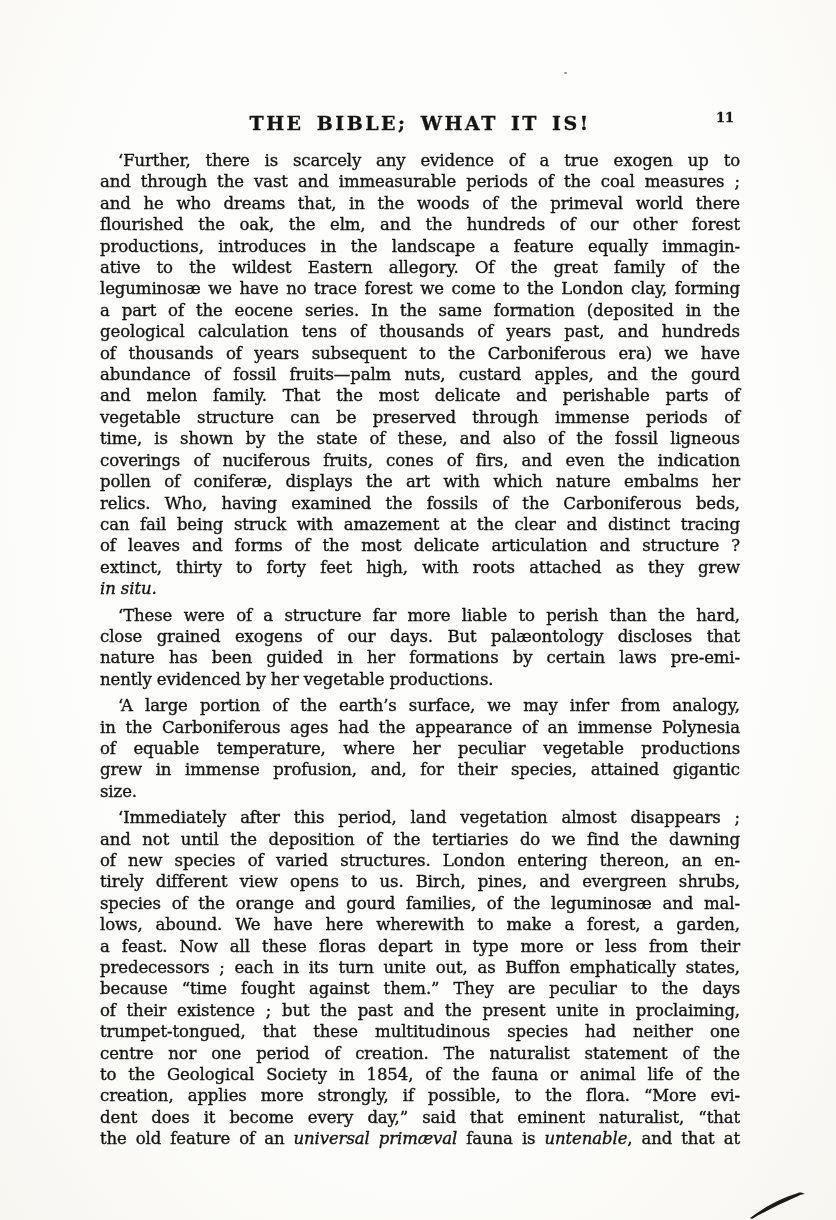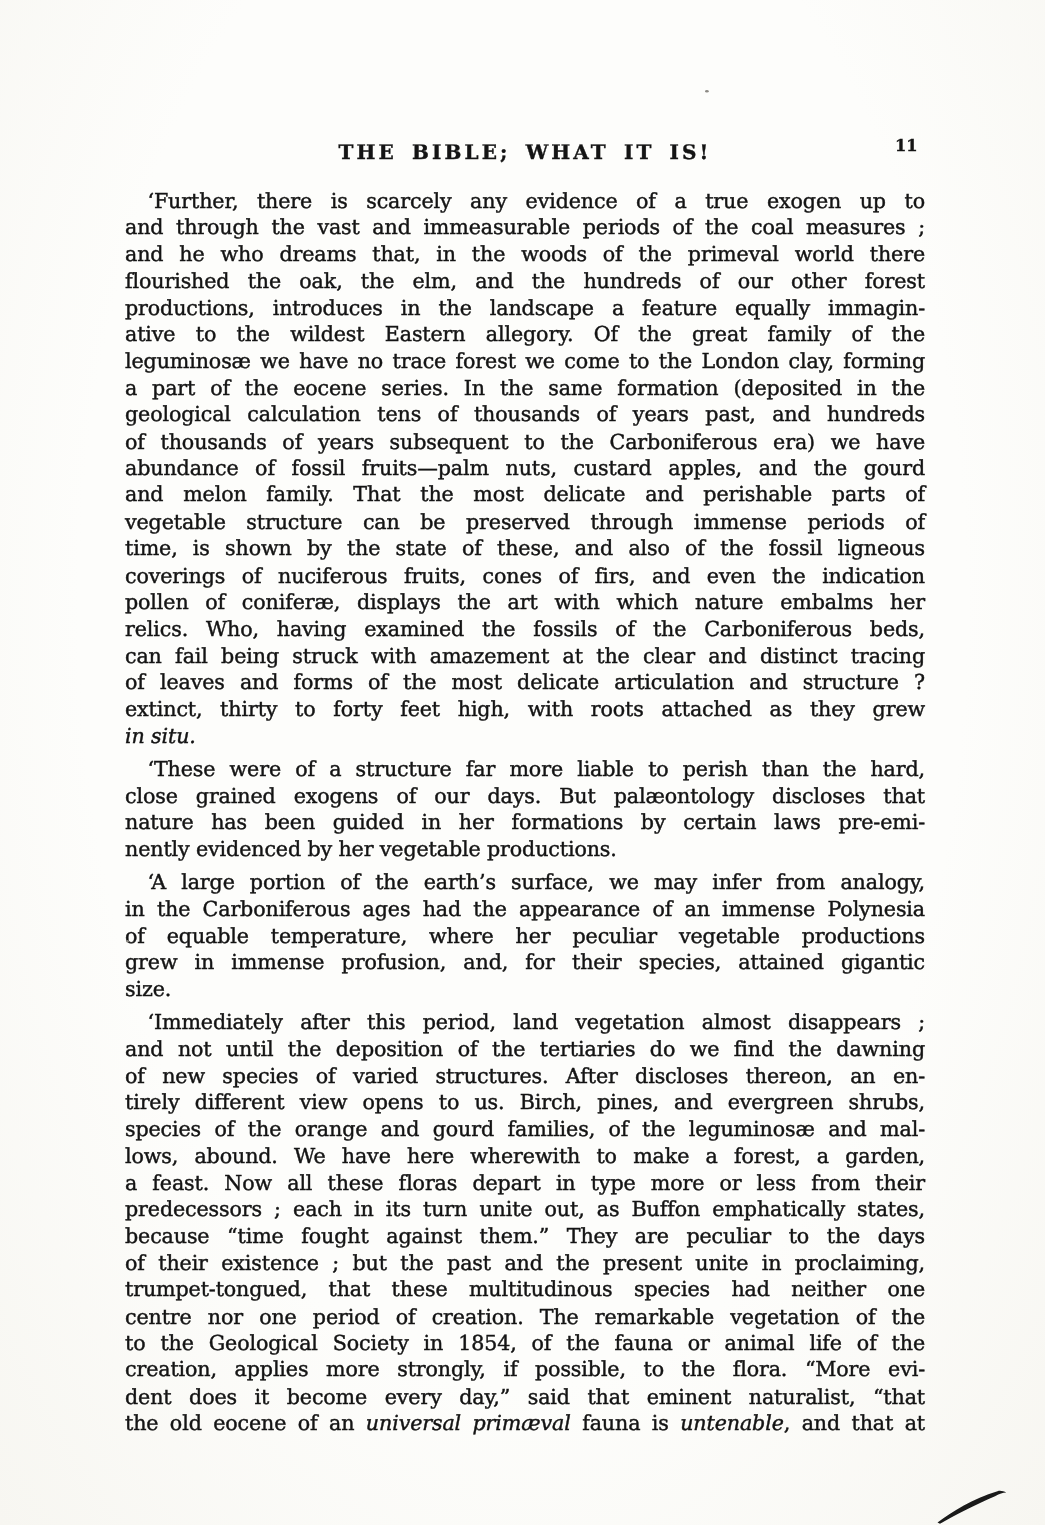--- a/index.html
+++ b/index.html
@@ -22,21 +22,21 @@
     top: 112px;
     left: 100px;
     width: 640px;
     height: 24px;
   }
   .running-title {
     position: absolute;
     left: 0;
     right: 0;
     text-align: center;
-    font-size: 16px;
+    font-size: 19px;
     font-weight: bold;
     letter-spacing: 2.5px;
     word-spacing: 4px;
     -webkit-text-stroke: 0.3px #141414;
     white-space: nowrap;
   }
   .page-number {
     position: absolute;
     right: 6px;
     top: -2px;
@@ -119,34 +119,34 @@
       <div class="para">
         <div class="line indent"><span>‘A large portion of the earth’s surface, we may infer from analogy,</span></div>
         <div class="line"><span>in the Carboniferous ages had the appearance of an immense Polynesia</span></div>
         <div class="line"><span>of equable temperature, where her peculiar vegetable productions</span></div>
         <div class="line"><span>grew in immense profusion, and, for their species, attained gigantic</span></div>
         <div class="line short"><span>size.</span></div>
       </div>
       <div class="para">
         <div class="line indent"><span>‘Immediately after this period, land vegetation almost disappears ;</span></div>
         <div class="line"><span>and not until the deposition of the tertiaries do we find the dawning</span></div>
-        <div class="line"><span>of new species of varied structures.  After discloses thereon, an en-</span></div>
+        <div class="line"><span>of new species of varied structures.  London entering thereon, an en-</span></div>
         <div class="line"><span>tirely different view opens to us.  Birch, pines, and evergreen shrubs,</span></div>
         <div class="line"><span>species of the orange and gourd families, of the leguminosæ and mal-</span></div>
         <div class="line"><span>lows, abound.  We have here wherewith to make a forest, a garden,</span></div>
         <div class="line"><span>a feast.  Now all these floras depart in type more or less from their</span></div>
         <div class="line"><span>predecessors ; each in its turn unite out, as Buffon emphatically states,</span></div>
         <div class="line"><span>because “time fought against them.”  They are peculiar to the days</span></div>
         <div class="line"><span>of their existence ; but the past and the present unite in proclaiming,</span></div>
         <div class="line"><span>trumpet-tongued, that these multitudinous species had neither one</span></div>
-        <div class="line"><span>centre nor one period of creation.  The remarkable vegetation of the</span></div>
+        <div class="line"><span>centre nor one period of creation.  The naturalist statement of the</span></div>
         <div class="line"><span>to the Geological Society in 1854, of the fauna or animal life of the</span></div>
         <div class="line"><span>creation, applies more strongly, if possible, to the flora.  “More evi-</span></div>
         <div class="line"><span>dent does it become every day,” said that eminent naturalist, “that</span></div>
-        <div class="line"><span>the old eocene of an </span><i>universal primæval</i><span> fauna is </span><i>untenable</i><span>, and that at</span></div>
+        <div class="line"><span>the old feature of an </span><i>universal primæval</i><span> fauna is </span><i>untenable</i><span>, and that at</span></div>
       </div>
     </div>
 
   <div class="speck" style="left:564px; top:72px; width:3px; height:2px;"></div>
   <div class="speck" style="left:101px; top:752px; width:2px; height:2px;"></div>
 
   <svg class="pen-mark" viewBox="0 0 60 30" xmlns="http://www.w3.org/2000/svg">
     <path d="M2,28 C14,19 30,9 50,3 C52,2 55,3 57,4 C54,4 52,5 48,7 C32,14 16,22 4,29 Z" fill="#1a1a1a"></path>
   </svg>
 

